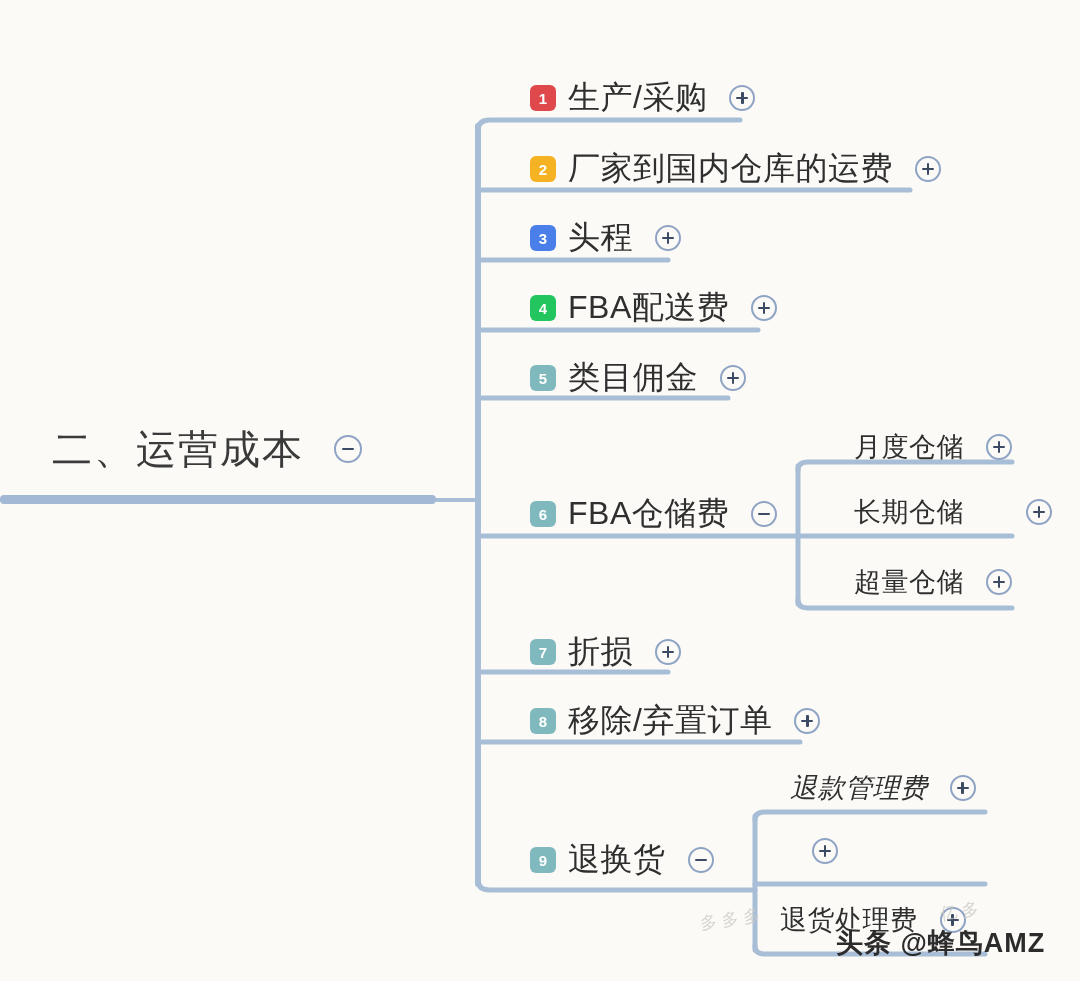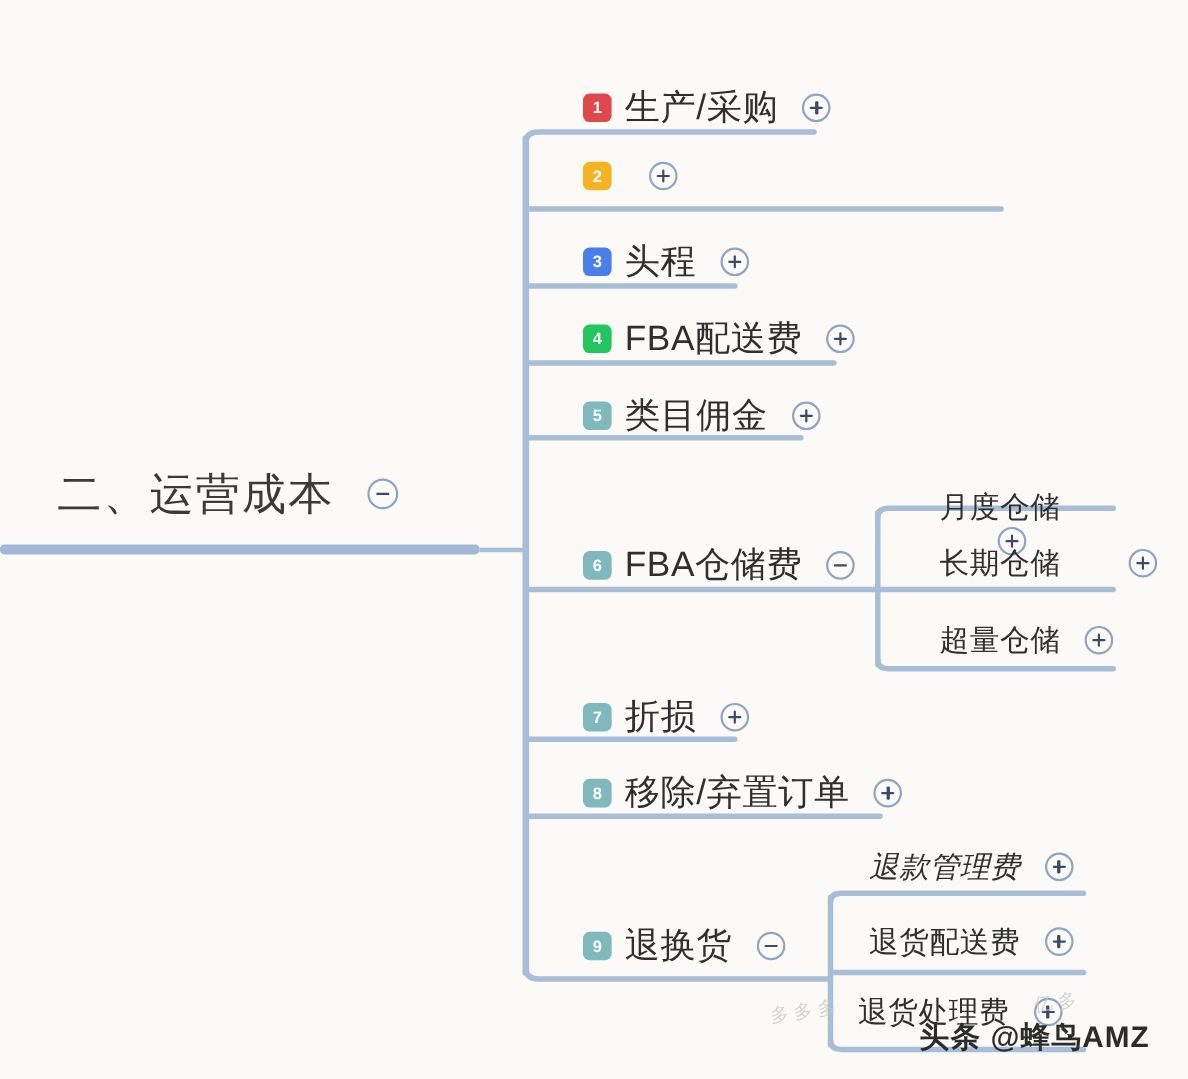--- a/index.html
+++ b/index.html
@@ -181,20 +181,21 @@
   </div>
 
   <div class="node l1" style="left:530px; top:76px;">
     <span class="badge" style="background:#e0494b">1</span>
     <span class="node-label">生产/采购</span>
     <span class="toggle plus"></span>
   </div>
 
   <div class="node l1" style="left:530px; top:147px;">
     <span class="badge" style="background:#f5b324">2</span>
+    <span class="node-label">厂家到国内仓库的运费</span>
     <span class="toggle plus"></span>
   </div>
 
   <div class="node l1" style="left:530px; top:216px;">
     <span class="badge" style="background:#4a7ee8">3</span>
     <span class="node-label">头程</span>
     <span class="toggle plus"></span>
   </div>
 
   <div class="node l1" style="left:530px; top:286px;">
@@ -226,42 +227,41 @@
     <span class="node-label">移除/弃置订单</span>
     <span class="toggle plus"></span>
   </div>
 
   <div class="node l1" style="left:530px; top:838px;">
     <span class="badge" style="background:#7fb8bd">9</span>
     <span class="node-label">退换货</span>
     <span class="toggle"></span>
   </div>
 
-  <div class="node l2" style="left:854px; top:443px;flex-direction:column;">
+  <div class="node l2" style="left:854px; top:429px;">
     <span class="node-label">月度仓储</span>
     <span class="toggle plus"></span>
   </div>
 
   <div class="node l2" style="left:854px; top:494px;gap:40px;">
     <span class="node-label">长期仓储</span>
     <span class="toggle plus"></span>
   </div>
 
   <div class="node l2" style="left:854px; top:564px;text-align:right;">
     <span class="node-label">超量仓储</span>
     <span class="toggle plus"></span>
   </div>
 
   <div class="node l2" style="left:790px; top:770px;font-style:italic;">
     <span class="node-label">退款管理费</span>
     <span class="toggle plus"></span>
   </div>
 
   <div class="node l2" style="left:790px; top:838px;">
-    <span class="node-label">退货配送费</span>
     <span class="toggle plus"></span>
   </div>
 
   <div class="node l2" style="left:780px; top:902px;">
     <span class="node-label">退货处理费</span>
     <span class="toggle plus"></span>
   </div>
 
   <div class="watermark-faint wf1">多 多 多</div>
   <div class="watermark-faint wf2">亿 多</div>

